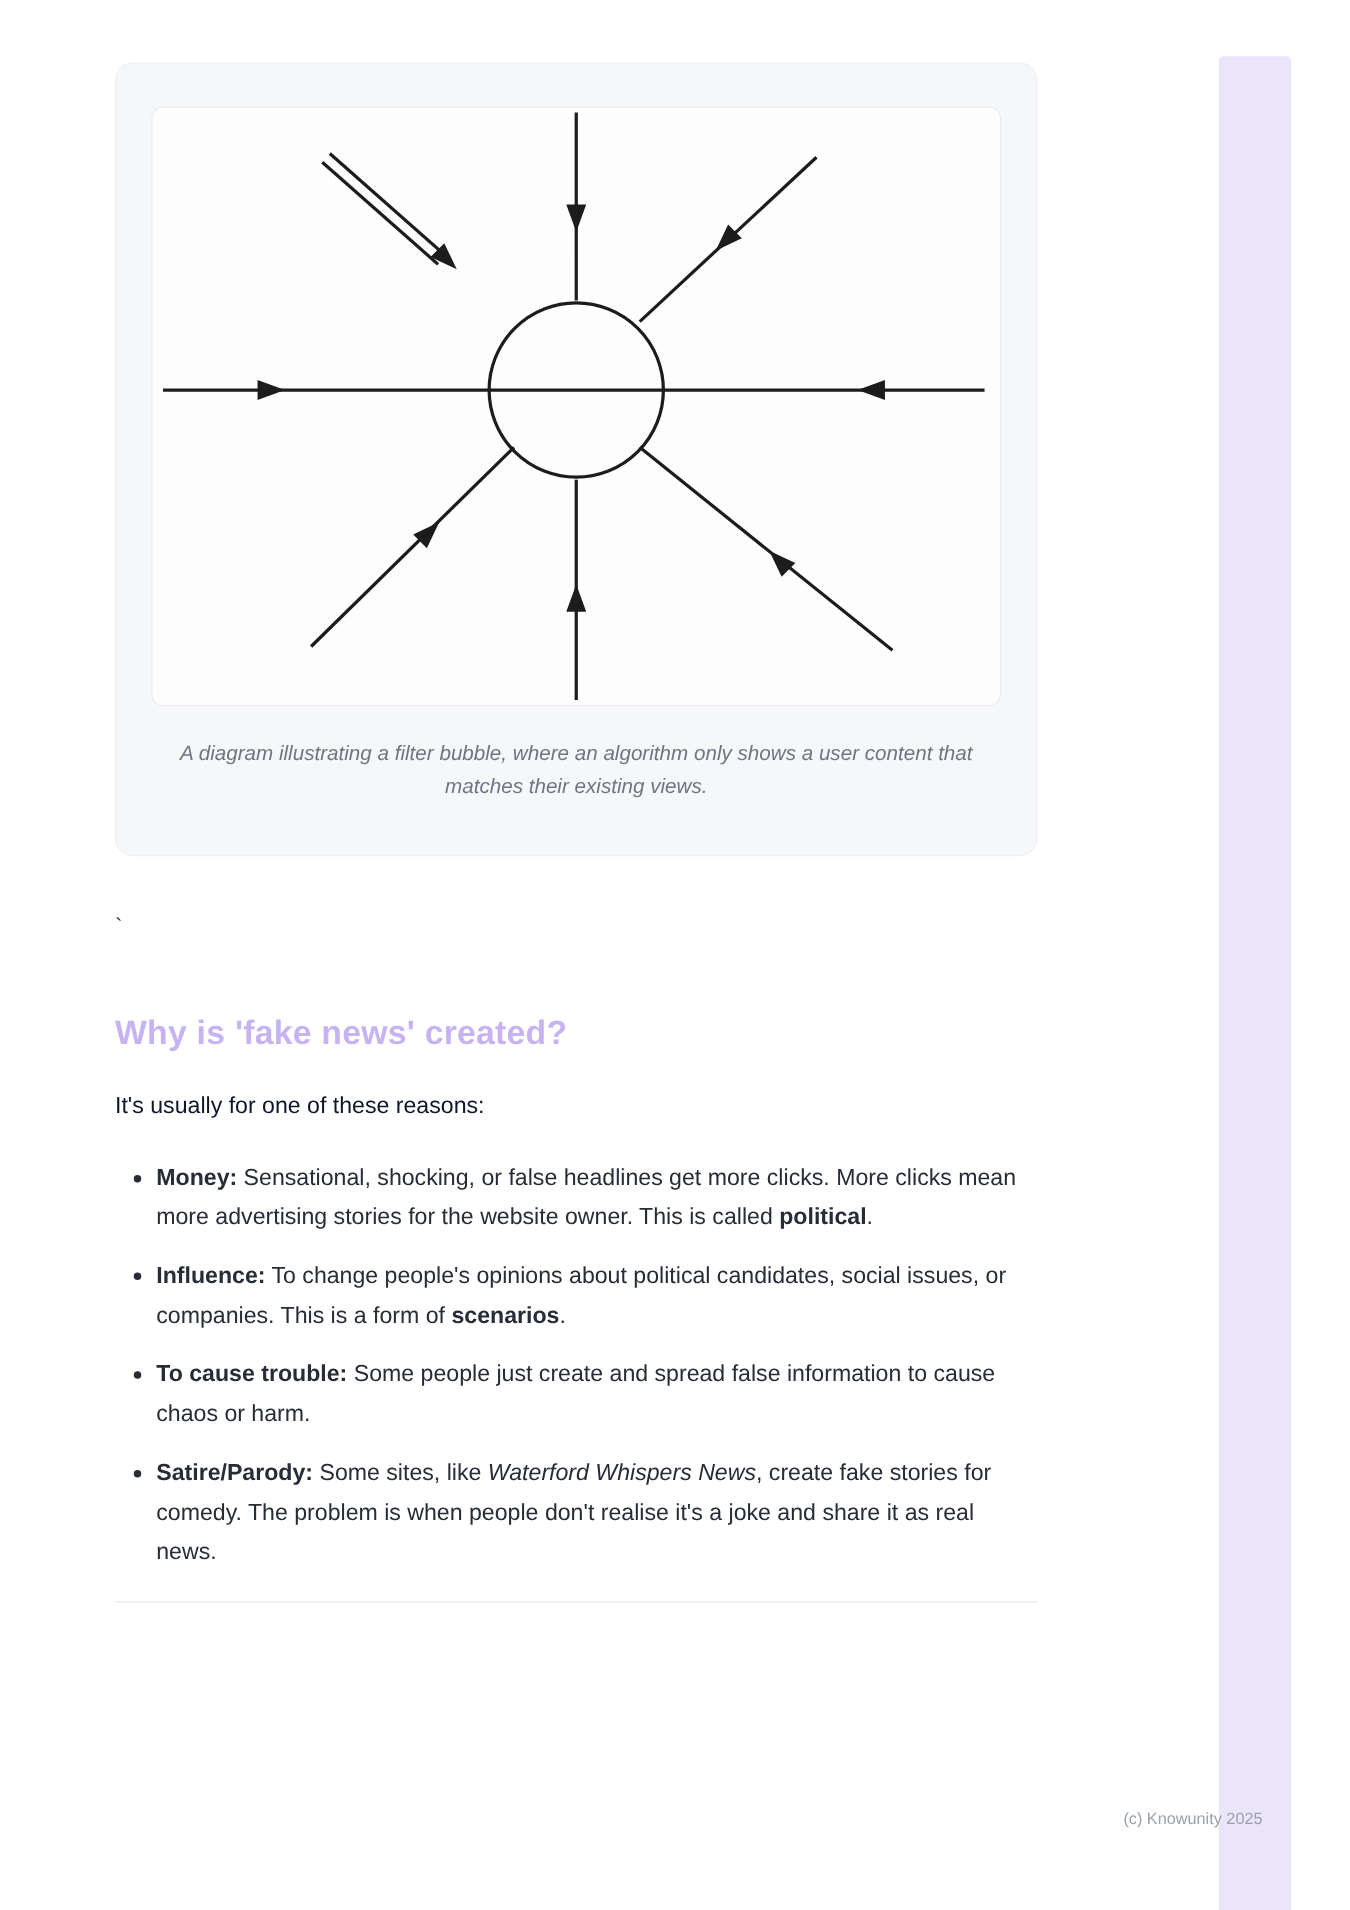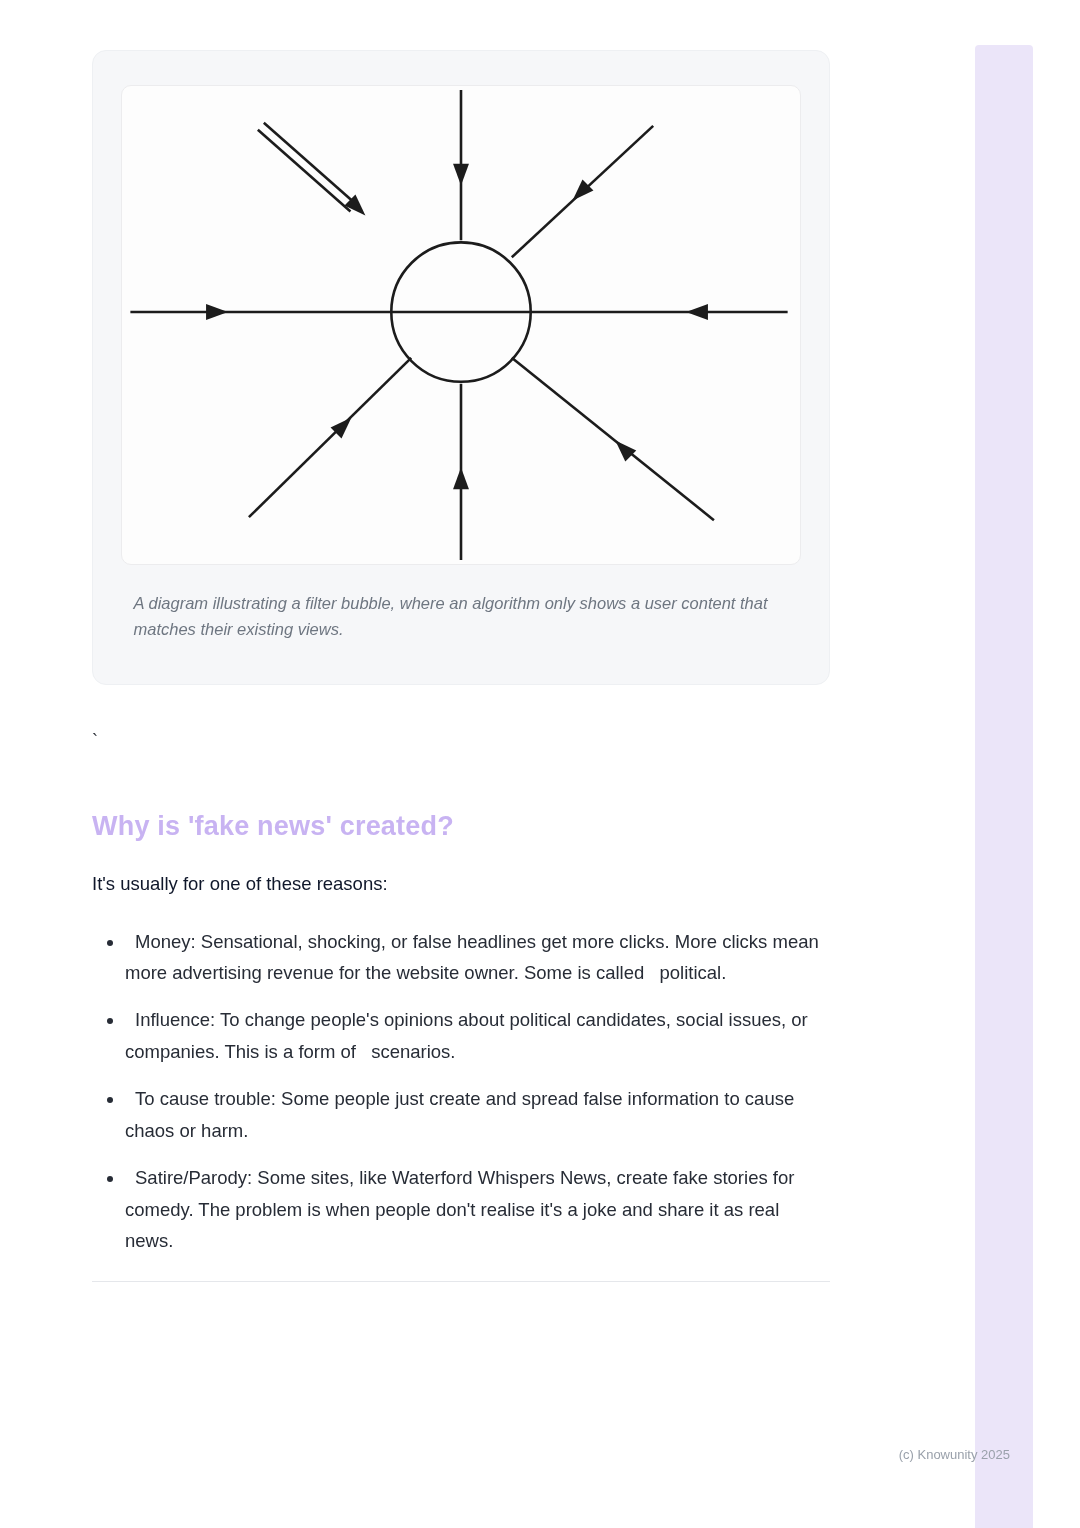--- a/index.html
+++ b/index.html
@@ -37,20 +37,21 @@
     background: #fdfdfd;
     border: 1px solid #ececee;
     border-radius: 10px;
     height: 480px;
     overflow: hidden;
   }
   .diagram-panel svg { width: 100%; height: 100%; display: block; }
   figcaption {
     margin: 26px auto 0 auto;
     max-width: 655px;
+    text-align: center;
     font-style: italic;
     color: #6e7681;
     font-size: 16.5px;
     line-height: 1.55;
   }
   .stray {
     margin-top: 46px;
     font-size: 18px;
     color: #30343c;
   }
@@ -71,22 +72,22 @@
     margin-top: 26px;
     padding-left: 33px;
     list-style: disc;
   }
   ul.reasons li {
     font-size: 18.5px;
     line-height: 1.7;
     color: #272c36;
     margin-bottom: 16px;
   }
-  ul.reasons li span.b { font-weight: 400; margin-left: 10px; }
-  ul.reasons li span.i { }
+  ul.reasons li span.b { font-weight: 700; }
+  ul.reasons li span.i { font-style: italic; }
   hr.divider {
     margin-top: 24px;
     border: none;
     border-top: 1px solid #e5e7eb;
     width: 100%;
   }
   .copyright {
     position: absolute;
     right: 70px;
     bottom: 66px;
@@ -141,21 +142,21 @@
     </div>
     <figcaption>A diagram illustrating a filter bubble, where an algorithm only shows a user content that matches their existing views.</figcaption>
   </figure>
 
   <p class="stray">`</p>
 
   <section>
     <h2>Why is 'fake news' created?</h2>
     <p class="intro">It's usually for one of these reasons:</p>
     <ul class="reasons">
-        <li><span class="b">Money:</span><span> Sensational, shocking, or false headlines get more clicks. More clicks mean more advertising revenue for the website owner. Some is called </span><span class="b">political</span><span>.</span></li>
+        <li><span class="b">Money:</span><span> Sensational, shocking, or false headlines get more clicks. More clicks mean more advertising stories for the website owner. This is called </span><span class="b">political</span><span>.</span></li>
         <li><span class="b">Influence:</span><span> To change people's opinions about political candidates, social issues, or companies. This is a form of </span><span class="b">scenarios</span><span>.</span></li>
         <li><span class="b">To cause trouble:</span><span> Some people just create and spread false information to cause chaos or harm.</span></li>
         <li><span class="b">Satire/Parody:</span><span> Some sites, like </span><span class="i">Waterford Whispers News</span><span>, create fake stories for comedy. The problem is when people don't realise it's a joke and share it as real news.</span></li>
       </ul>
   </section>
 
   <hr class="divider">
 
 
 </main>

